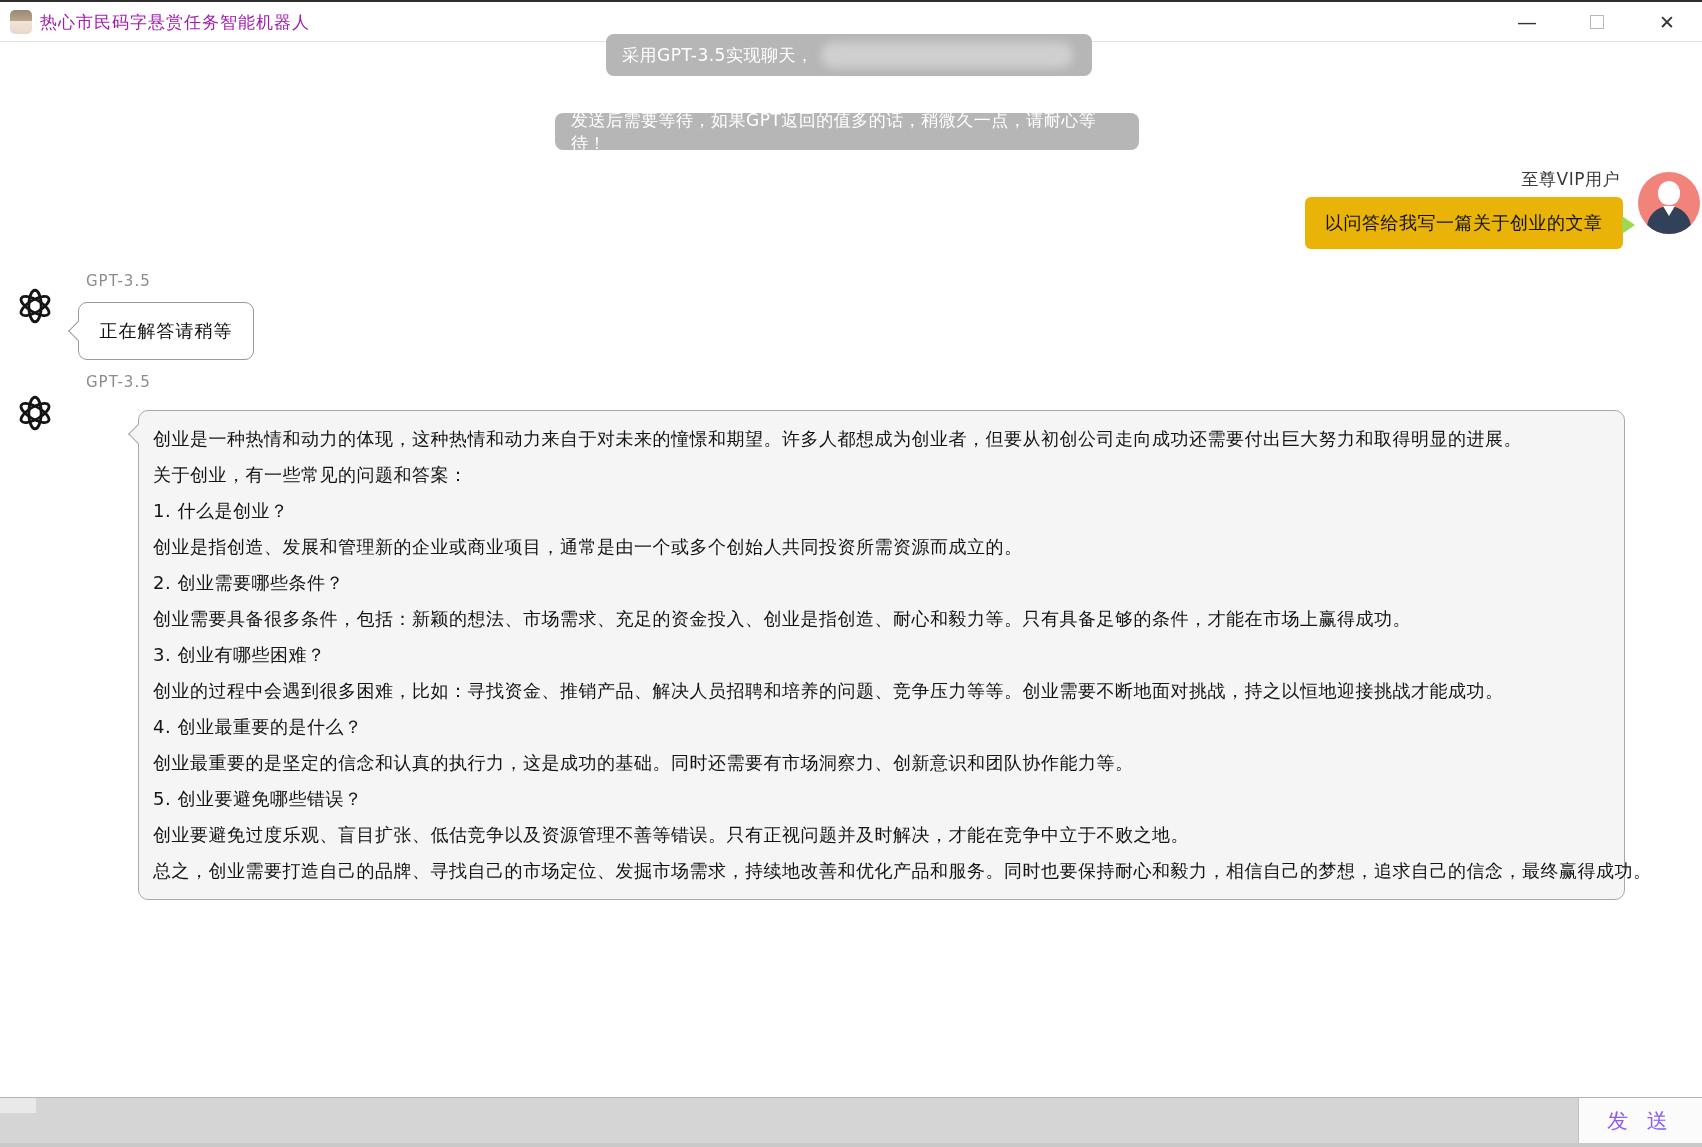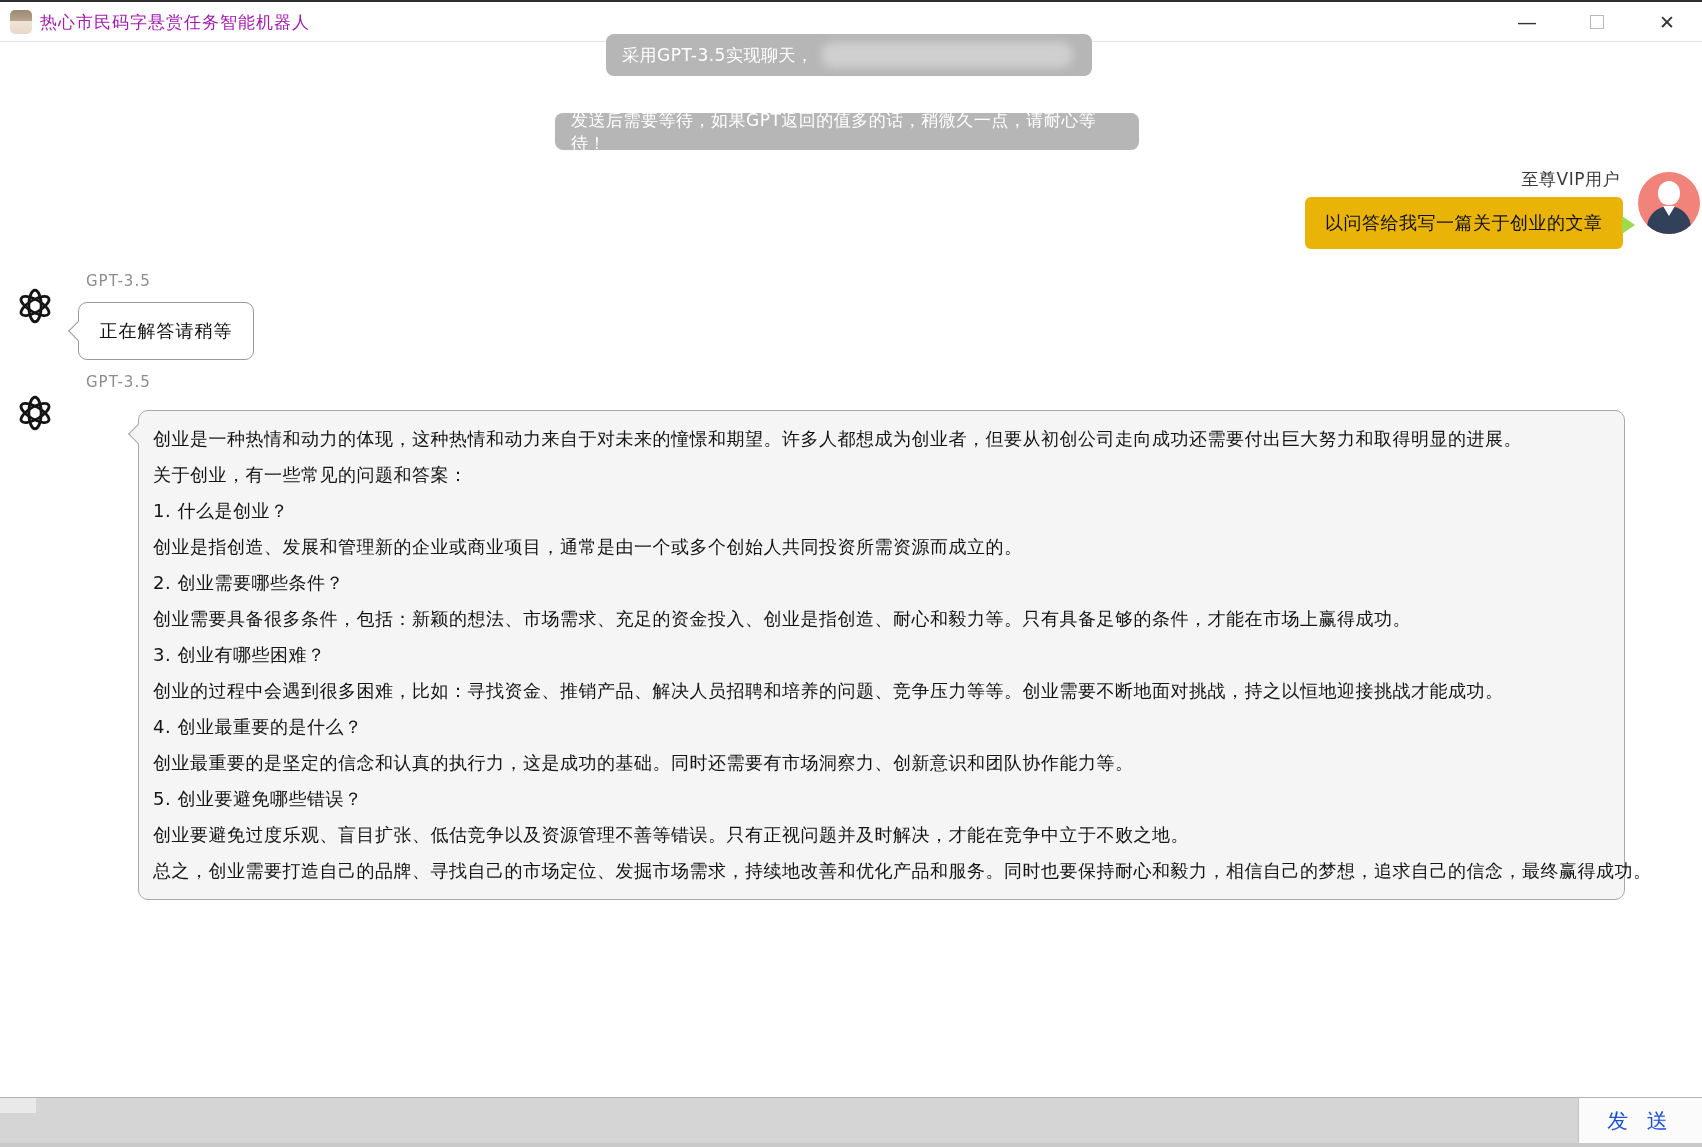--- a/index.html
+++ b/index.html
@@ -59,21 +59,21 @@
                   border-left:1px solid #a8a8a8; border-bottom:1px solid #a8a8a8; transform:rotate(45deg); }
   .reply-line { font-size:18px; line-height:36px; color:#141414; letter-spacing:0.5px; white-space:nowrap; }
 
   
   .composer { position:absolute; left:0; top:1095px; width:1702px; height:52px; background:#d5d5d5; border-top:1px solid #b3b3b3; }
   .composer .grip { position:absolute; left:0; top:0; width:36px; height:15px; background:#e9e9e9; }
   .composer .bottom-strip { position:absolute; left:0; top:45px; width:1702px; height:7px; background:#c9c9c9; }
   .input-area { position:absolute; left:0; top:0; width:1578px; height:45px; }
   .send-button { position:absolute; left:1578px; top:0; width:124px; height:45px; background:#fbfbfb;
                  border-left:1px solid #c2c2c2; display:flex; align-items:center; justify-content:center;
-                 font-size:21px; color:#1d4ed8; letter-spacing:6px; cursor:pointer; }
+                 font-size:21px; color:#8b5cf6; letter-spacing:6px; cursor:pointer; }
 </style>
 </head>
 <body>
 
 <div id="app">
 
   <div class="titlebar">
     <div class="app-icon"></div>
     <div class="app-title">热心市民码字悬赏任务智能机器人</div>
     <div class="win-controls">

